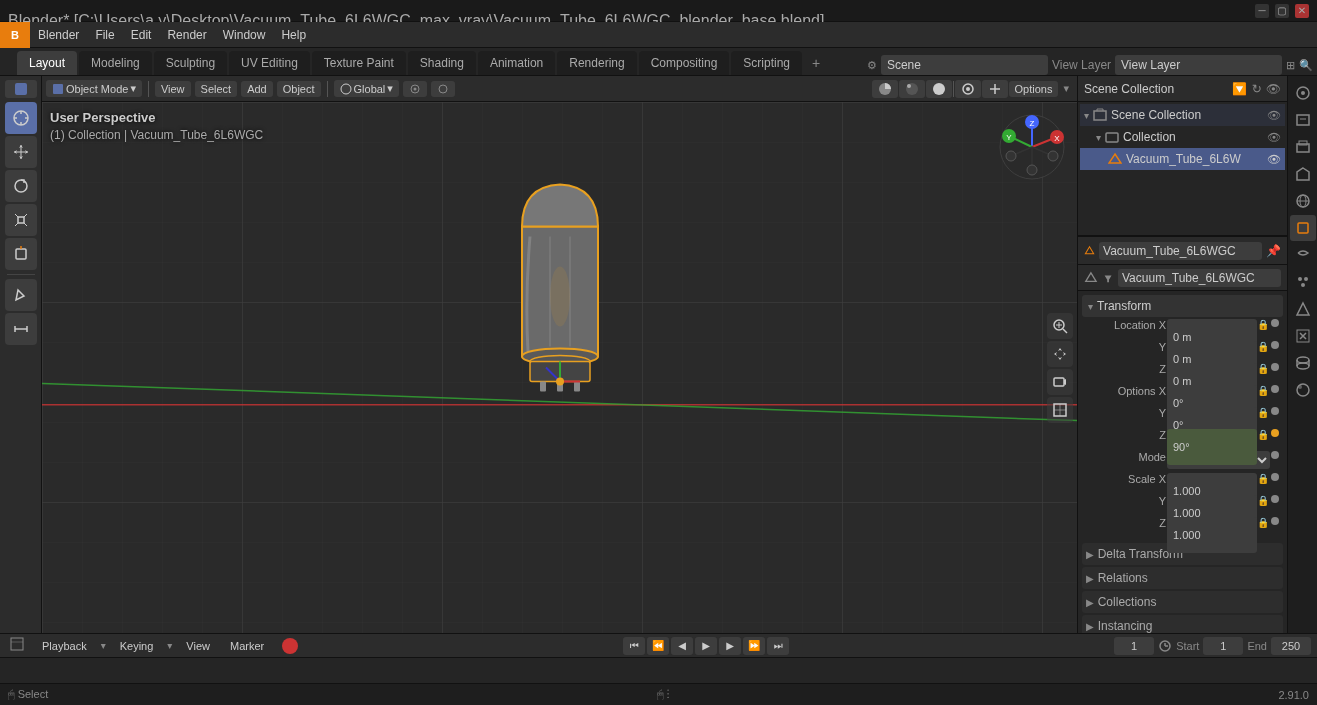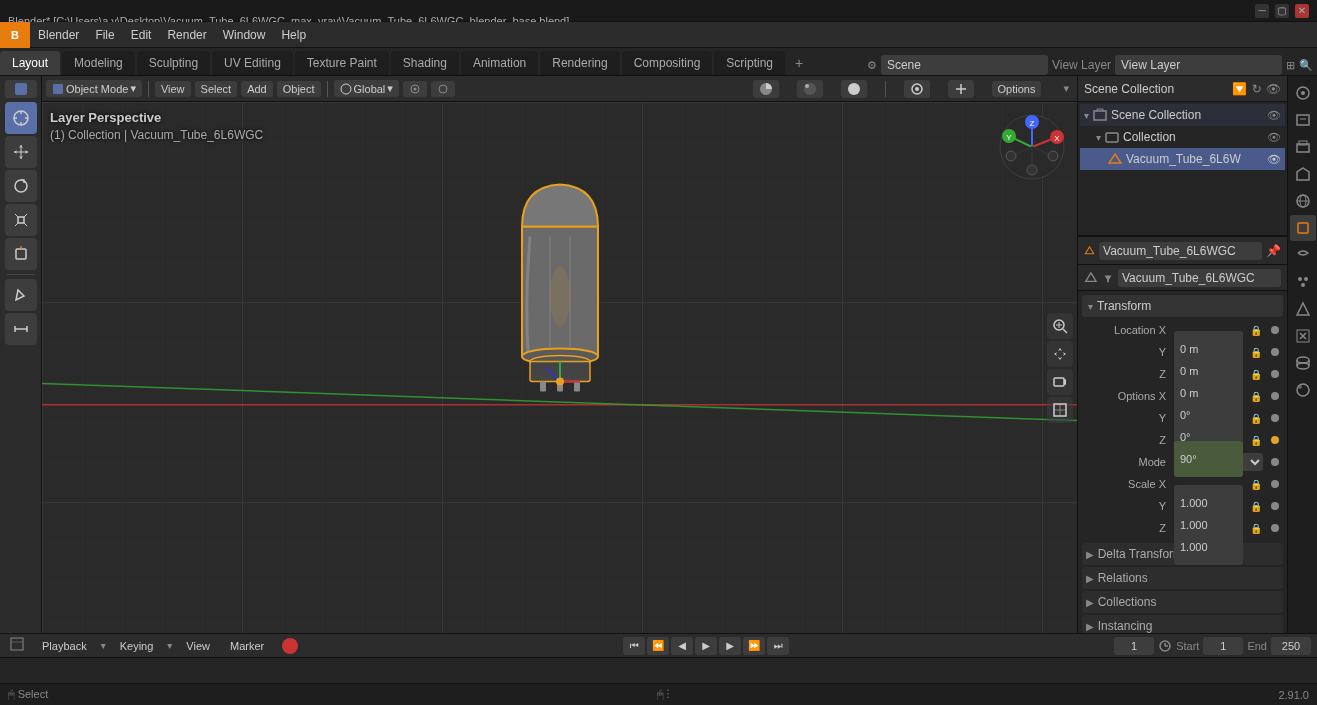--- a/index.html
+++ b/index.html
@@ -18,21 +18,21 @@
     
     #title-bar {
       height: 22px;
       background: #1a1a1a;
       display: flex;
       align-items: center;
       justify-content: space-between;
       padding: 0 8px;
       border-bottom: 1px solid #111;
     }
-    #title-bar .title { font-size: 11px; color: #aaa; margin-top: 20px; }
+    #title-bar .title { font-size: 16px; color: #aaa; margin-top: 20px; }
     #title-bar .win-controls { display: flex; gap: 6px; }
     #title-bar .win-btn {
       width: 14px; height: 14px;
       border: none; cursor: pointer;
       font-size: 10px; display: flex; align-items: center; justify-content: center;
       color: #aaa; background: #333; border-radius: 2px;
     }
 
     
     #menu-bar {
@@ -57,21 +57,21 @@
       height: 26px; display: flex; align-items: center;
     }
 
     
     #workspace-tabs {
       height: 28px;
       background: #252525;
       display: flex;
       align-items: flex-end;
       border-bottom: 1px solid #111;
-      padding-left: 0;
+      padding-left: 17px;
     }
     .ws-tab {
       padding: 4px 12px;
       font-size: 12px;
       color: #aaa;
       cursor: pointer;
       background: #1e1e1e;
       border-radius: 4px 4px 0 0;
       margin-right: 2px;
       height: 24px; display: flex; align-items: center;
@@ -268,44 +268,43 @@
       border-radius: 3px;
       cursor: pointer;
       gap: 4px;
       margin-bottom: 2px;
     }
     .props-section-arrow { font-size: 10px; color: #888; }
     .props-section-title { font-size: 12px; color: #ccc; font-weight: normal; }
 
     .prop-row {
       display: flex;
-      align-items: center;
+      align-items: flex-start;
       height: 22px;
       padding: 0 4px;
-      gap: 8px;
+      gap: 1px;
     }
     .prop-label {
       font-size: 11px;
       color: #aaa;
       width: 80px;
       text-align: right;
       flex-shrink: 0;
     }
     .prop-value {
       flex: 1;
       background: #3d3d3d;
       border-radius: 3px;
       height: 36px;
       display: flex;
       align-items: center;
       padding: 0 6px;
       font-size: 11px;
       color: #ccc;
       position: relative;
-      margin-top: 38px;
     }
     .prop-value.highlight { background: #4a5a3d; }
     .prop-lock {
       font-size: 10px; color: #666;
     }
     .prop-dot {
       width: 8px; height: 8px;
       border-radius: 50%;
       background: #888;
       flex-shrink: 0;
@@ -672,21 +671,21 @@
               <circle cx="6" cy="6" r="4" fill="none" stroke="#888" stroke-width="1"></circle>
               <circle cx="6" cy="6" r="1.5" fill="#888"></circle>
             </svg>
         </div>
         <div class="vp-header-btn">
           <svg width="12" height="12" viewBox="0 0 12 12">
               <circle cx="6" cy="6" r="4" fill="none" stroke="#888" stroke-width="1"></circle>
             </svg>
         </div>
 
-        <div style="margin-left:auto; display:flex; gap:18px; align-items:center;">
+        <div style="margin-left:auto; display:flex; gap:1px; align-items:center;">
 
           <div class="vp-header-btn">
             <svg width="14" height="14" viewBox="0 0 14 14">
                 <circle cx="7" cy="7" r="6" fill="#888"></circle>
                 <path d="M7 1 A6 6 0 0 1 13 7 L7 7 Z" fill="#ccc"></path>
               </svg>
           </div>
           <div class="vp-header-btn">
             <svg width="14" height="14" viewBox="0 0 14 14">
                 <circle cx="7" cy="7" r="6" fill="#555"></circle>
@@ -731,21 +730,21 @@
               <path d="M 200 0 L 0 0 0 200" fill="none" stroke="#404040" stroke-width="1"></path>
             </pattern>
           </defs>
           <rect width="100%" height="100%" fill="url(#grid)"></rect>
 
           <line x1="0" y1="57%" x2="100%" y2="57%" stroke="#cc3333" stroke-width="1.5" opacity="0.8"></line>
 
           <line x1="0" y1="53%" x2="100%" y2="60%" stroke="#33aa33" stroke-width="1.5" opacity="0.8"></line>
         </svg>
 
-        <div class="vp-overlay-mode">Layer Perspective</div>
+        <div class="vp-overlay-mode">User Perspective</div>
         <div class="vp-overlay-collection">(1) Collection | Vacuum_Tube_6L6WGC</div>
 
         <div style="position:absolute;left:50%;top:35%;transform:translate(-50%,-50%);">
           <svg width="120" height="220" viewBox="0 0 120 220">
 
             <defs>
               <filter id="orange-glow">
                 <feGaussianBlur stdDeviation="3" result="blur"></feGaussianBlur>
                 <feComposite in="SourceGraphic" in2="blur" operator="over"></feComposite>
               </filter>

